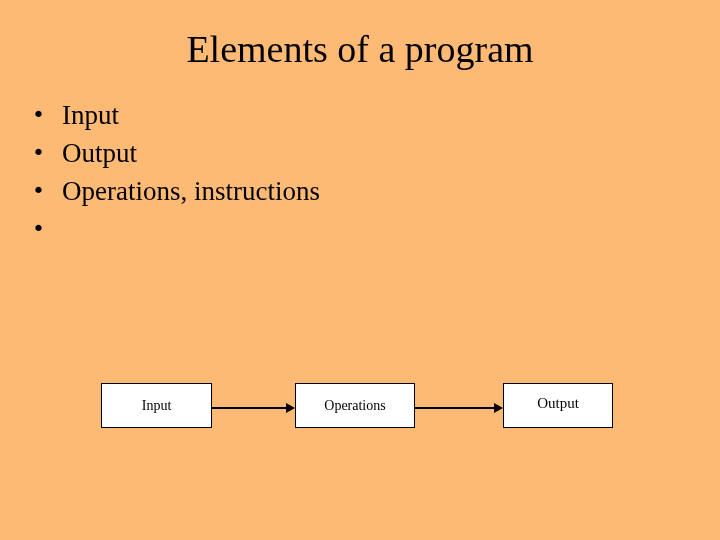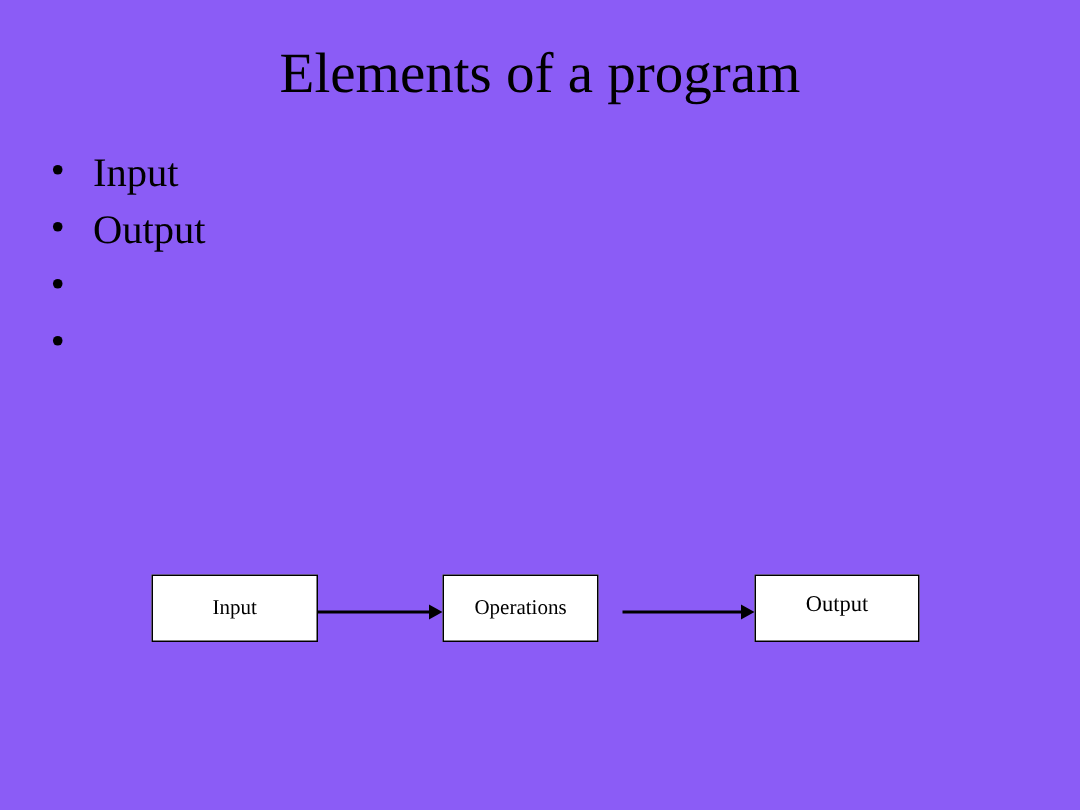--- a/index.html
+++ b/index.html
@@ -4,21 +4,21 @@
 <style>
   html, body {
     margin: 0;
     padding: 0;
     background: #ffffff;
   }
   .slide {
     position: relative;
     width: 720px;
     height: 540px;
-    background: #8b5cf6;
+    background: #fdba74;
     overflow: hidden;
     font-family: "Liberation Serif", "DejaVu Serif", serif;
     color: #000000;
   }
 
   
   .slide-title {
     position: absolute;
     left: 0;
     top: 26px;
@@ -87,21 +87,21 @@
   }
   #box-input {
     left: 101px;
     top: 383px;
     width: 111px;
     height: 45px;
   }
   #box-operations {
     left: 295px;
     top: 383px;
-    width: 104px;
+    width: 120px;
     height: 45px;
   }
   #box-output {
     left: 503px;
     top: 383px;
     width: 110px;
     height: 45px;
     align-items: flex-start;
     padding-top: 11px;
   }
@@ -155,20 +155,21 @@
     <li class="bullet-item">
       <span class="bullet-marker">•</span>
       <span class="bullet-text">Input</span>
     </li>
     <li class="bullet-item">
       <span class="bullet-marker">•</span>
       <span class="bullet-text">Output</span>
     </li>
     <li class="bullet-item">
       <span class="bullet-marker">•</span>
+      <span class="bullet-text">Operations, instructions</span>
     </li>
     <li class="bullet-item">
       <span class="bullet-marker">•</span>
     </li>
   </ul>
 
   <div class="flow">
 
     <div class="flow-box" id="box-input">
       <span class="flow-box-label">Input</span>

